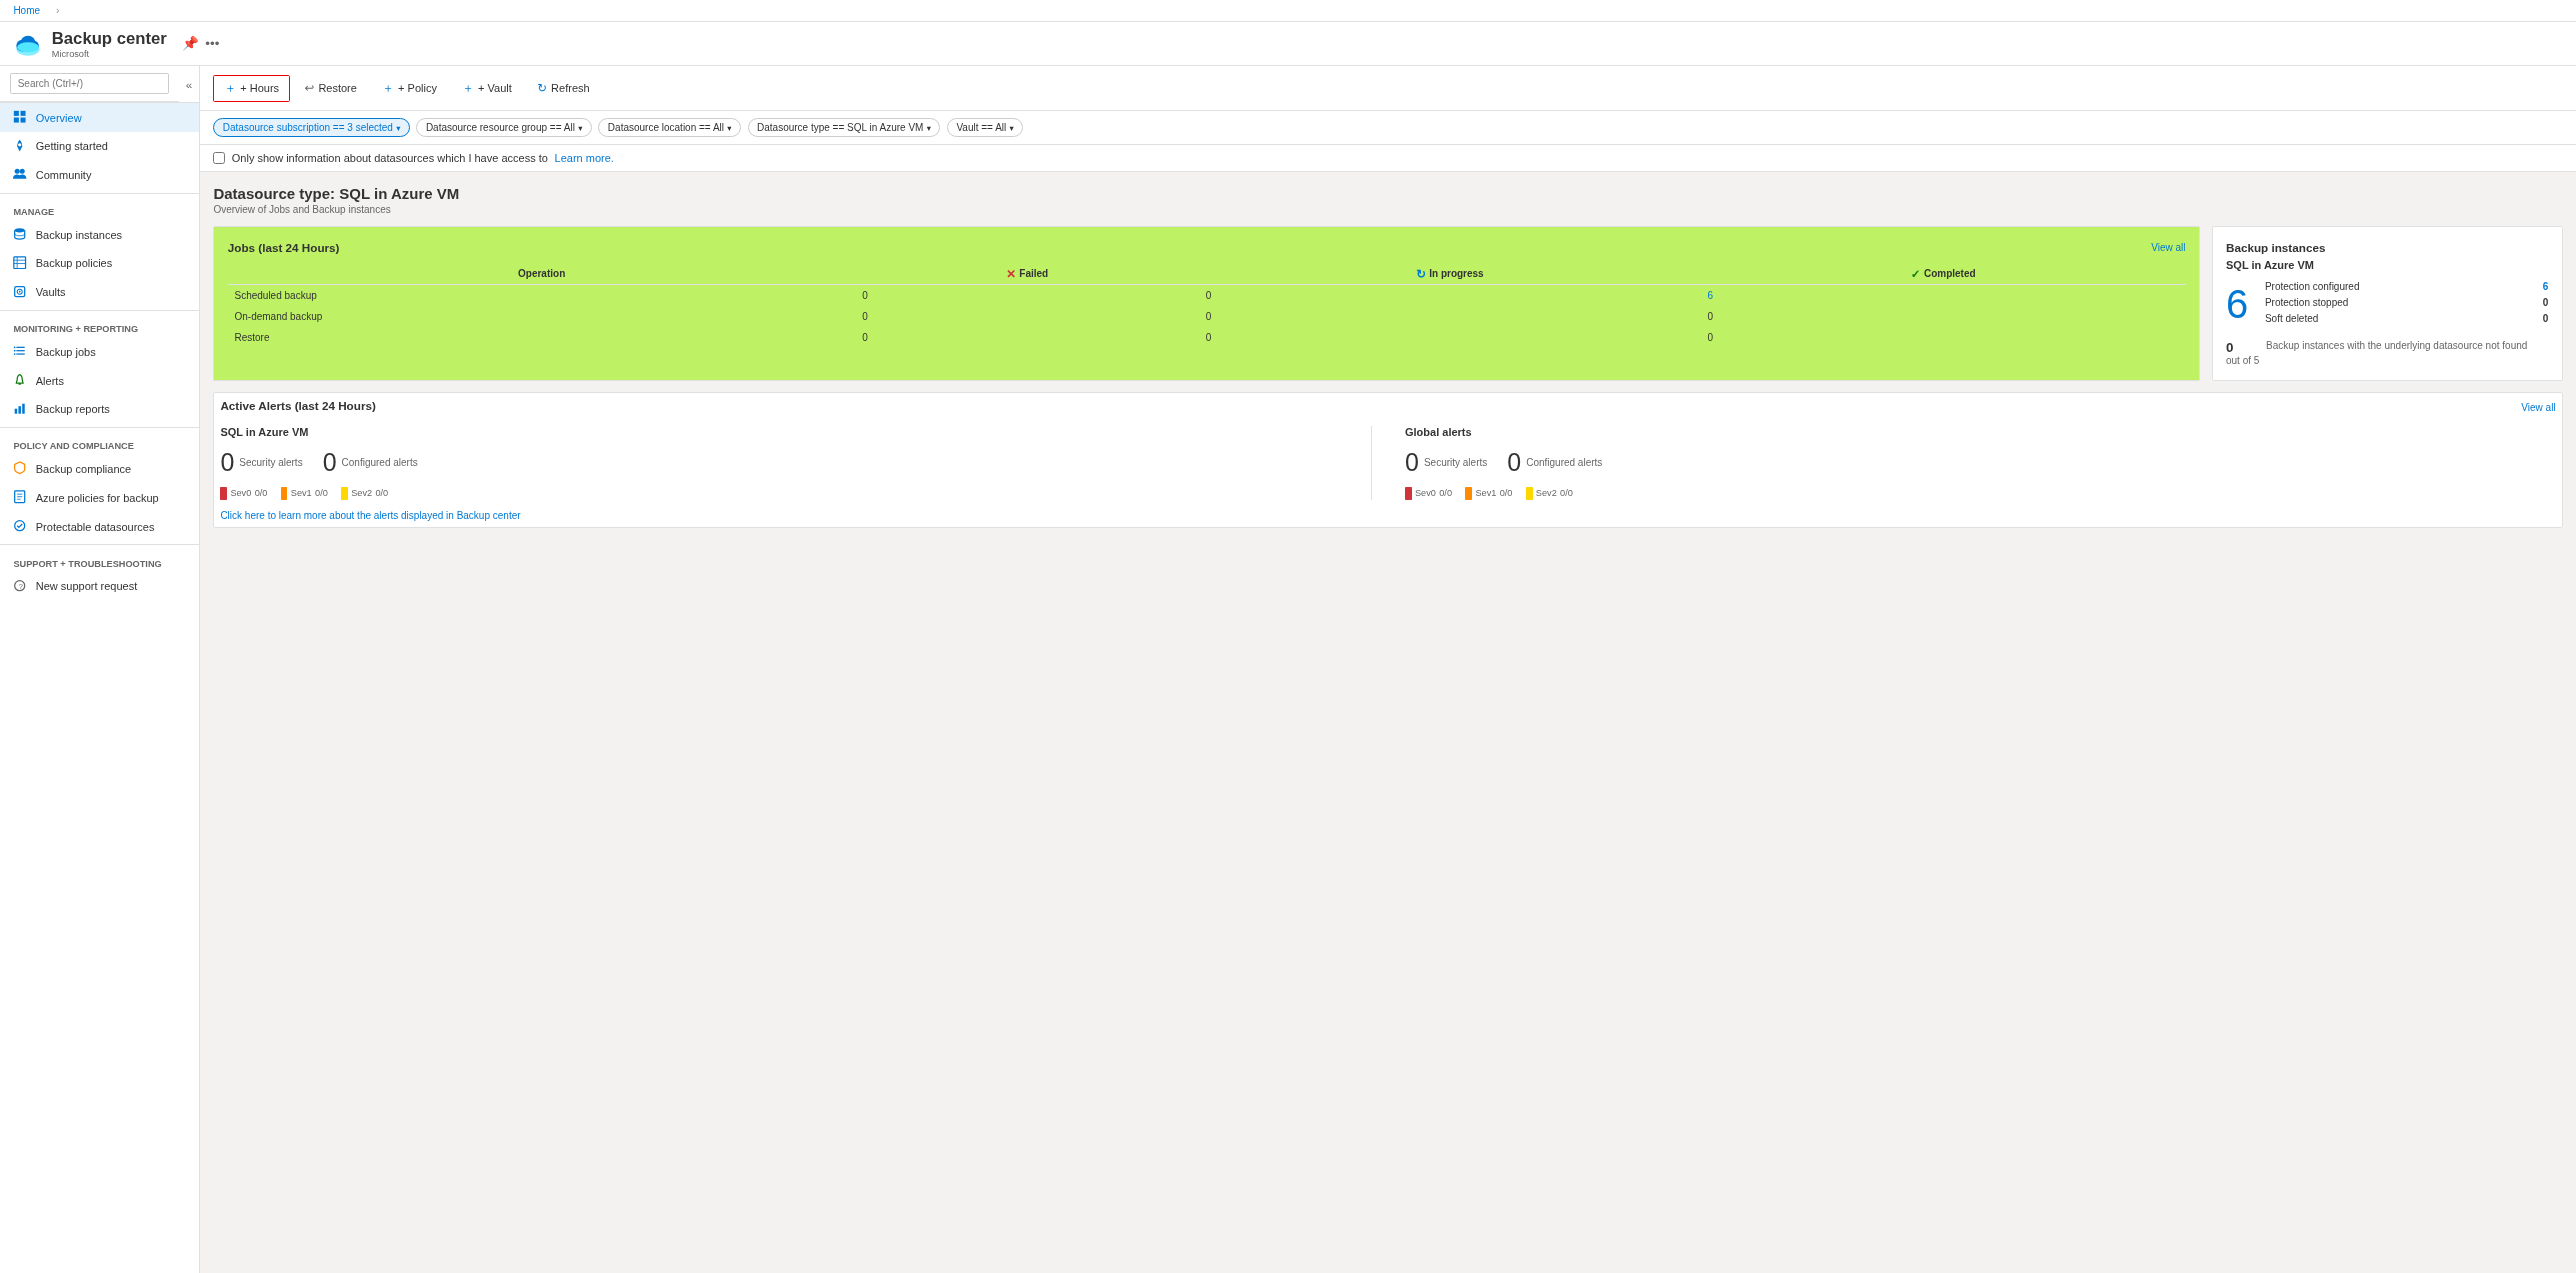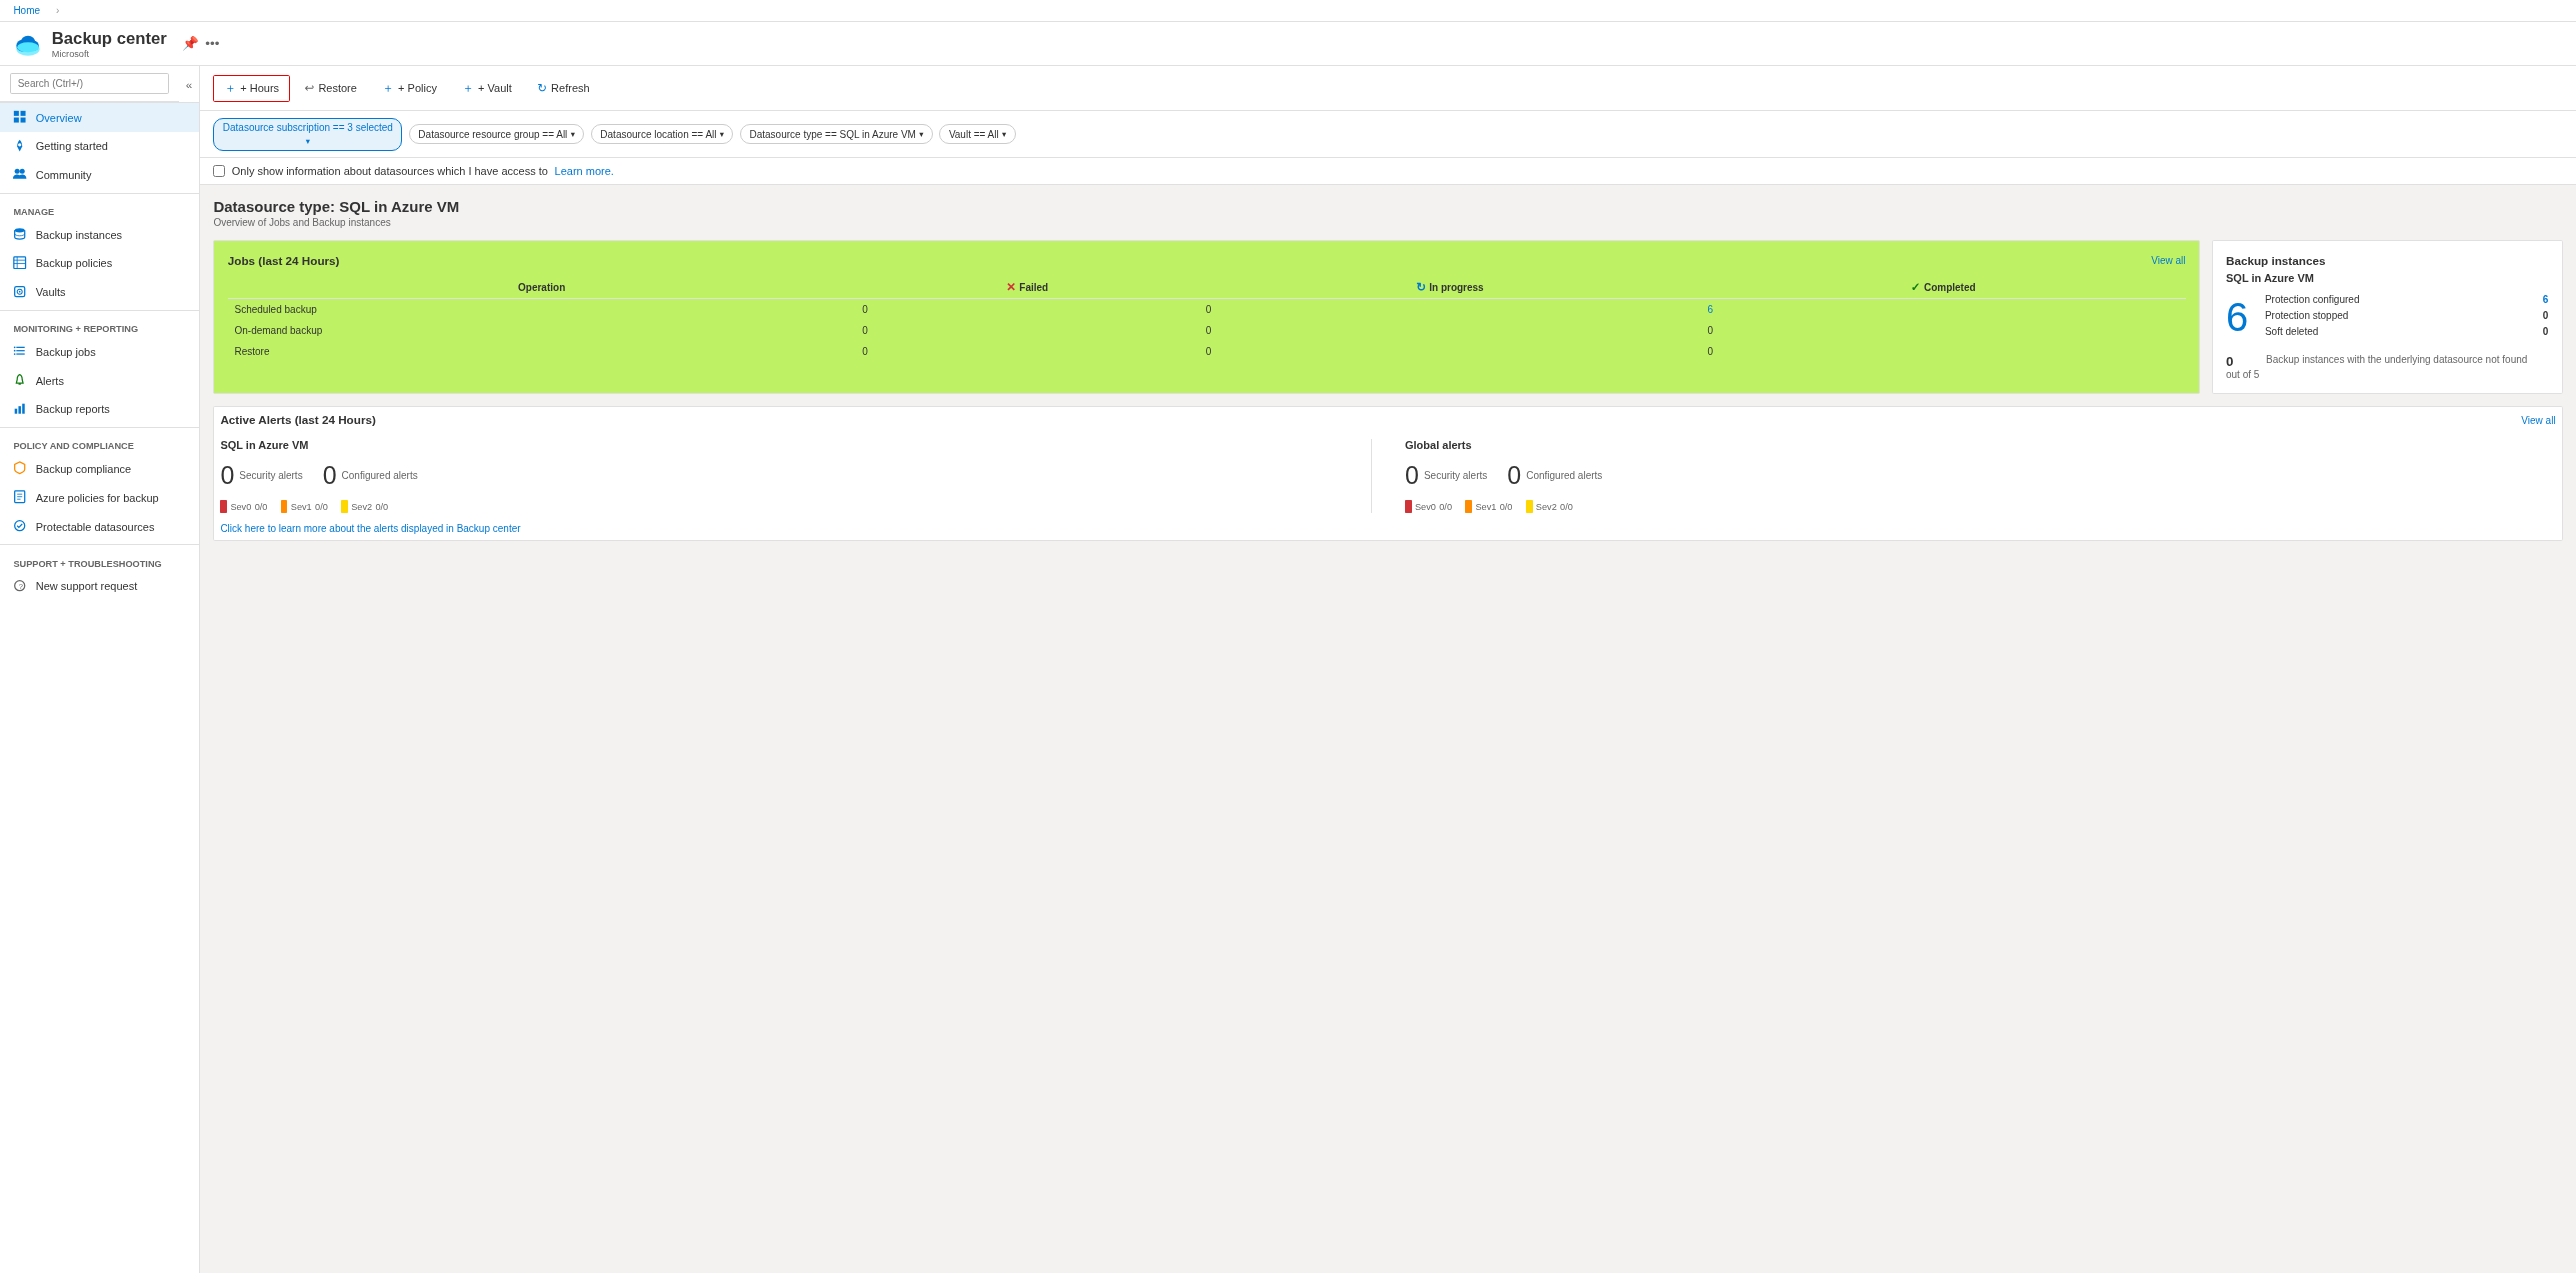--- a/index.html
+++ b/index.html
@@ -19,21 +19,21 @@
     .sidebar-section { font-size: 9.2px; font-weight: 600; color: #666; padding: 10px 13.4px 3.3px; text-transform: uppercase; }
     .sidebar-divider { border: none; border-top: 0.8px solid #e0e0e0; margin: 3.3px 0; }
     .toolbar { background: #fff; padding: 8.4px 13.4px; display: flex; align-items: center; gap: 3.3px; border-bottom: 0.8px solid #e0e0e0; flex-shrink: 0; }
     .toolbar-btn { display: flex; align-items: center; gap: 4.2px; padding: 5px 10px; border: 0.8px solid transparent; background: transparent; cursor: pointer; font-size: 11px; color: #333; border-radius: 1.7px; }
     .toolbar-btn.primary { border: 1.7px solid #e00; }
     .toolbar-btn .btn-icon { font-size: 11.7px; color: #0078d4; }
     .toolbar-btn.primary .btn-icon { color: #0078d4; }
 
     .filter-bar { background: #fff; padding: 6.7px 13.4px; display: flex; align-items: center; gap: 6.7px; flex-wrap: wrap; border-bottom: 0.8px solid #e0e0e0; }
     .filter-pill { display: flex; align-items: center; gap: 3.3px; padding: 3.3px 8.4px; border: 0.8px solid #0078d4; border-radius: 10px; font-size: 10px; cursor: pointer; background: #fff; color: #0078d4; }
-    .filter-pill.active { background: #e5f1fb; flex-direction: column; }
+    .filter-pill.active { background: #e5f1fb; }
     .filter-pill-plain { display: flex; align-items: center; gap: 3.3px; padding: 3.3px 8.4px; border: 0.8px solid #ccc; border-radius: 10px; font-size: 10px; cursor: pointer; background: #fff; color: #333; }
 
     .access-bar { background: #fff; padding: 6.7px 13.4px; display: flex; align-items: center; gap: 6.7px; border-bottom: 0.8px solid #e0e0e0; }
     .access-checkbox { width: 11.7px; height: 11.7px; }
     .learn-more { color: #0078d4; text-decoration: none; }
 
     .page-content { padding: 13.4px; }
     .datasource-title { font-size: 15px; font-weight: 700; margin-bottom: 1.7px; }
     .datasource-subtitle { font-size: 10px; color: #666; margin-bottom: 11.7px; }
 

